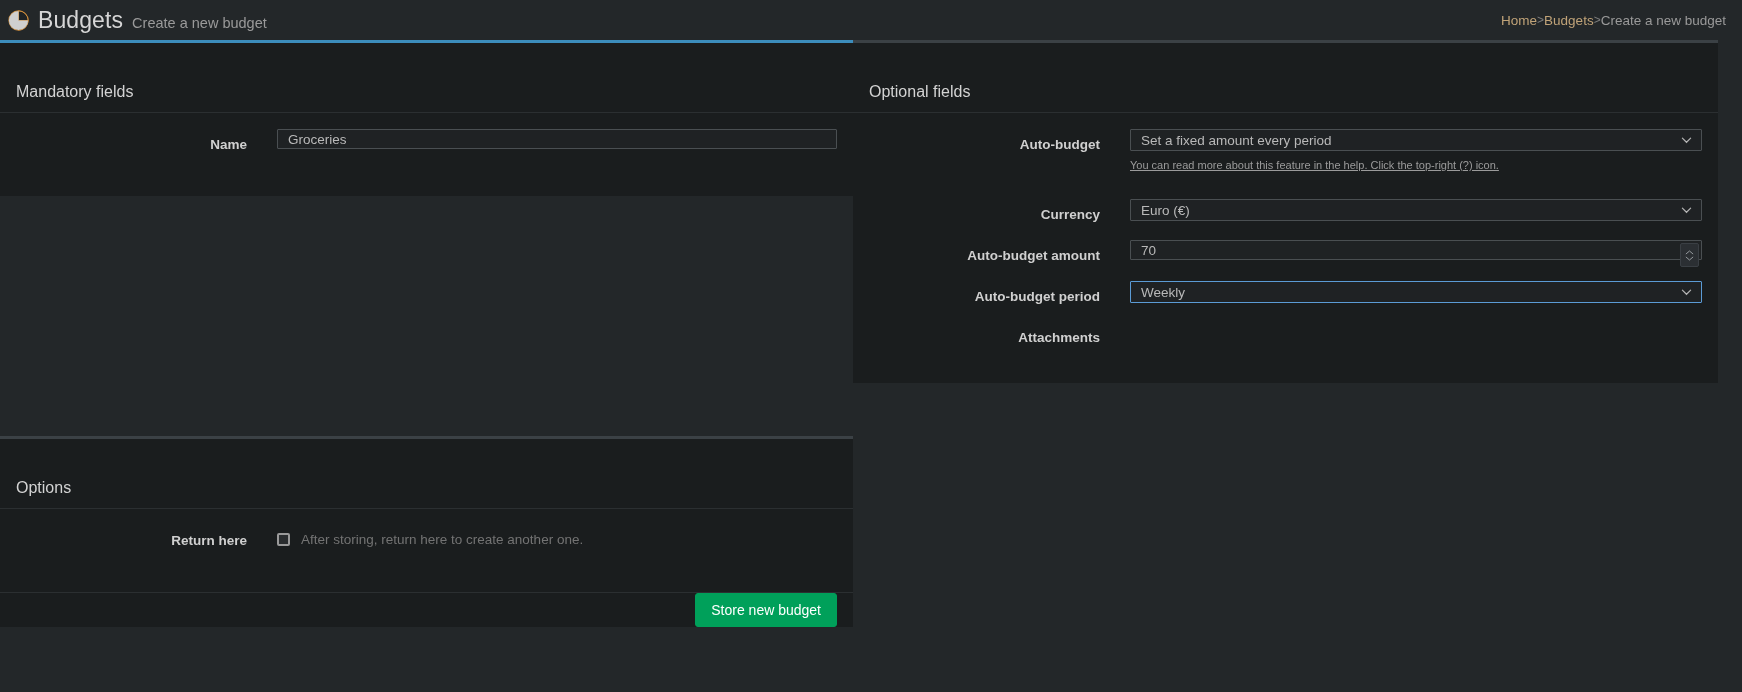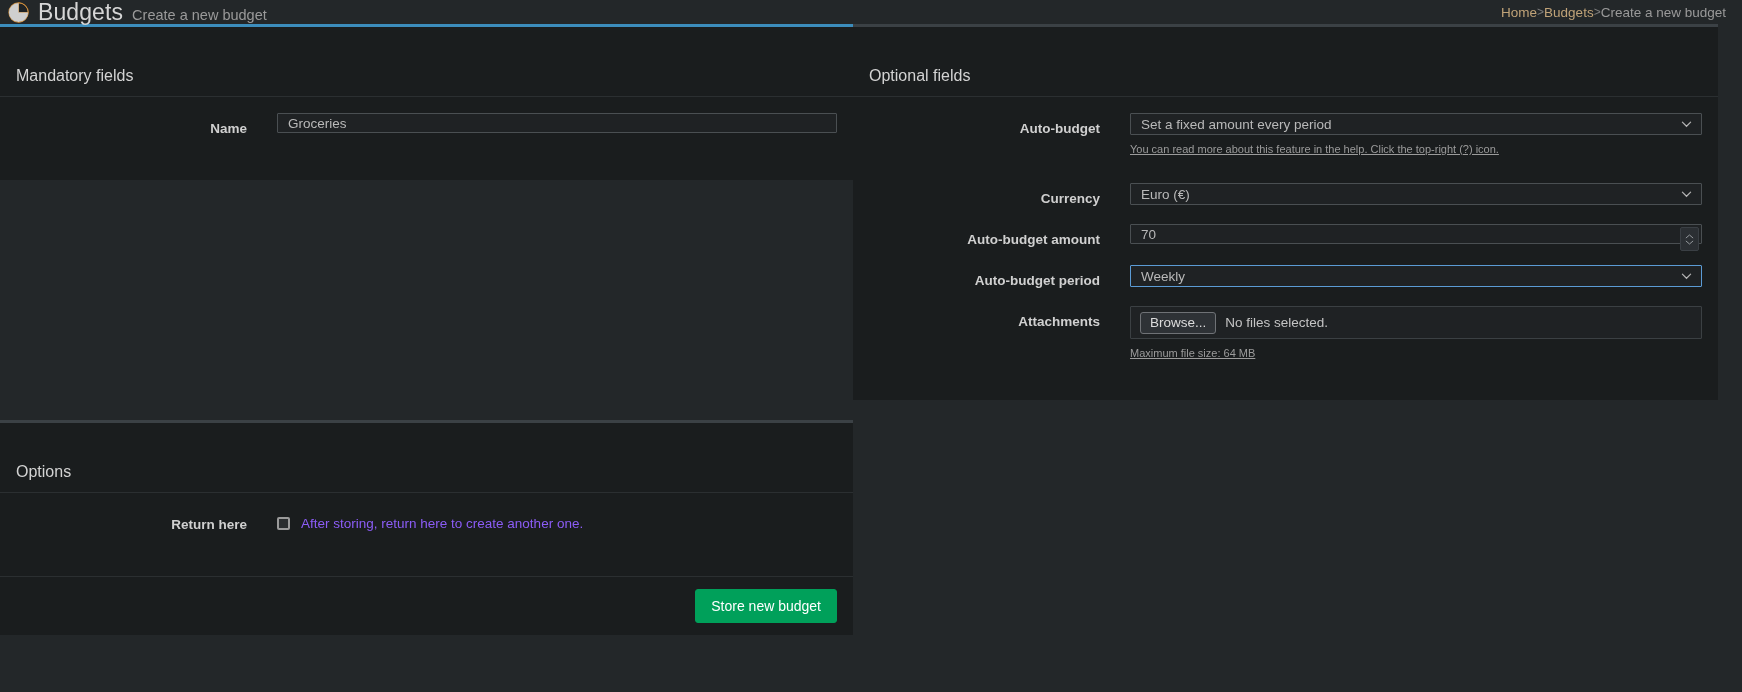--- a/index.html
+++ b/index.html
@@ -8,21 +8,21 @@
     width: 1742px; height: 692px;
     background: #222a2c;
     font-family: "Liberation Sans", sans-serif;
     overflow: hidden;
   }
   body { background: #232729; }
 
   
   .topbar {
     position: relative;
-    height: 24px;
+    height: 40px;
     background: #232729;
     display: flex;
     align-items: center;
     padding: 0 16px 0 8px;
   }
   .brand {
     display: flex;
     align-items: baseline;
     gap: 9px;
   }
@@ -72,21 +72,21 @@
     align-items: center;
     padding: 0 16px;
     border-bottom: 1px solid #2b2f31;
     color: #d3d3d3;
     font-size: 16px;
     margin-top: 28px;
   }
   .panel-body { padding: 16px 16px 18px 16px; }
   .panel-foot {
     border-top: 1px solid #2b2f31;
-    padding: 12px 16px;
+    padding: 0 16px;
     display: flex;
     justify-content: flex-end;
   }
 
   
   .form-row { display: flex; margin-bottom: 4px; gap: 16px; }
   .form-label {
     flex: 0 0 245px;
     text-align: right;
     padding: 8px 14px 0 0;
@@ -170,21 +170,21 @@
   .checkbox {
     width: 13px; height: 13px;
     border: 2px solid #9a9a9a;
     background: #2a2d2f;
     border-radius: 2px;
     flex: 0 0 auto;
     cursor: pointer;
   }
   .check-label {
     font-size: 13.5px;
-    color: #8b5cf6;
+    color: #737373;
     margin-left: 11px;
   }
   .form-control.inline { padding-top: 6px; }
 
   
   .btn-green {
     background: #00a05a;
     border: 1px solid #00a05a;
     border-radius: 3px;
     color: #ffffff;
@@ -323,27 +323,20 @@
                   </svg>
               </span>
             </div>
           </div>
         </div>
 
         <div style="height:14px"></div>
 
         <div class="form-row">
           <div class="form-label">Attachments</div>
-          <div class="form-control">
-            <div class="file-input">
-              <button class="browse-btn">Browse...</button>
-              <span class="file-status">No files selected.</span>
-            </div>
-            <div class="help-text">Maximum file size: 64 MB</div>
-          </div>
         </div>
 
         <div style="height:16px"></div>
 
       </div>
     </div>
 
   </div>
 </div>
 

